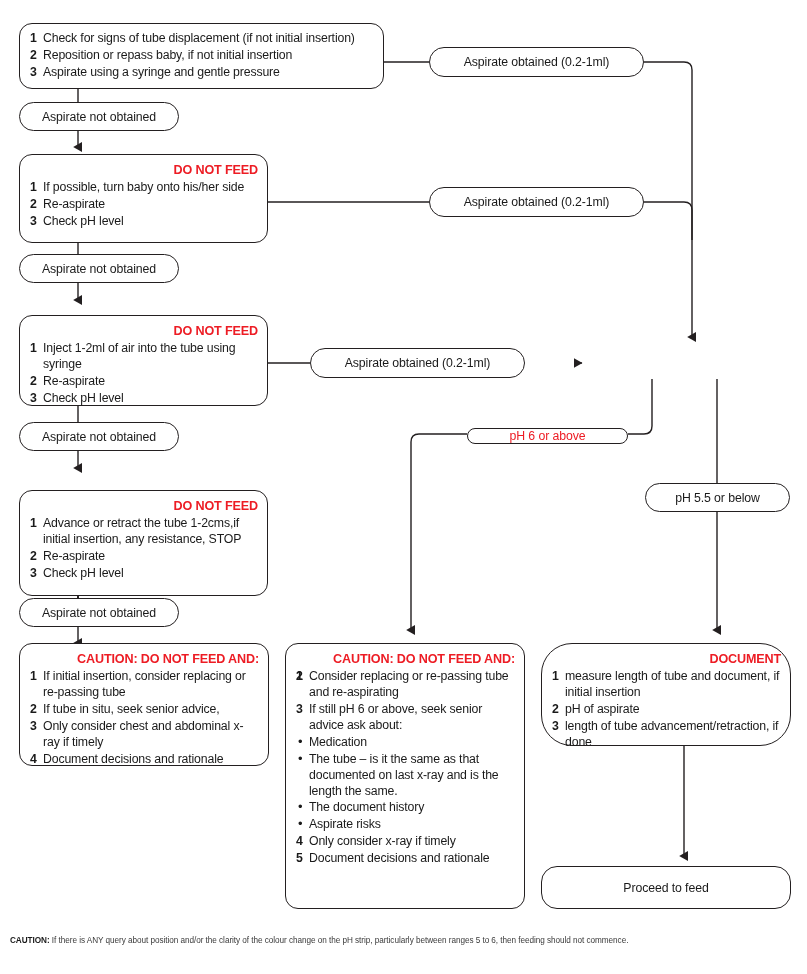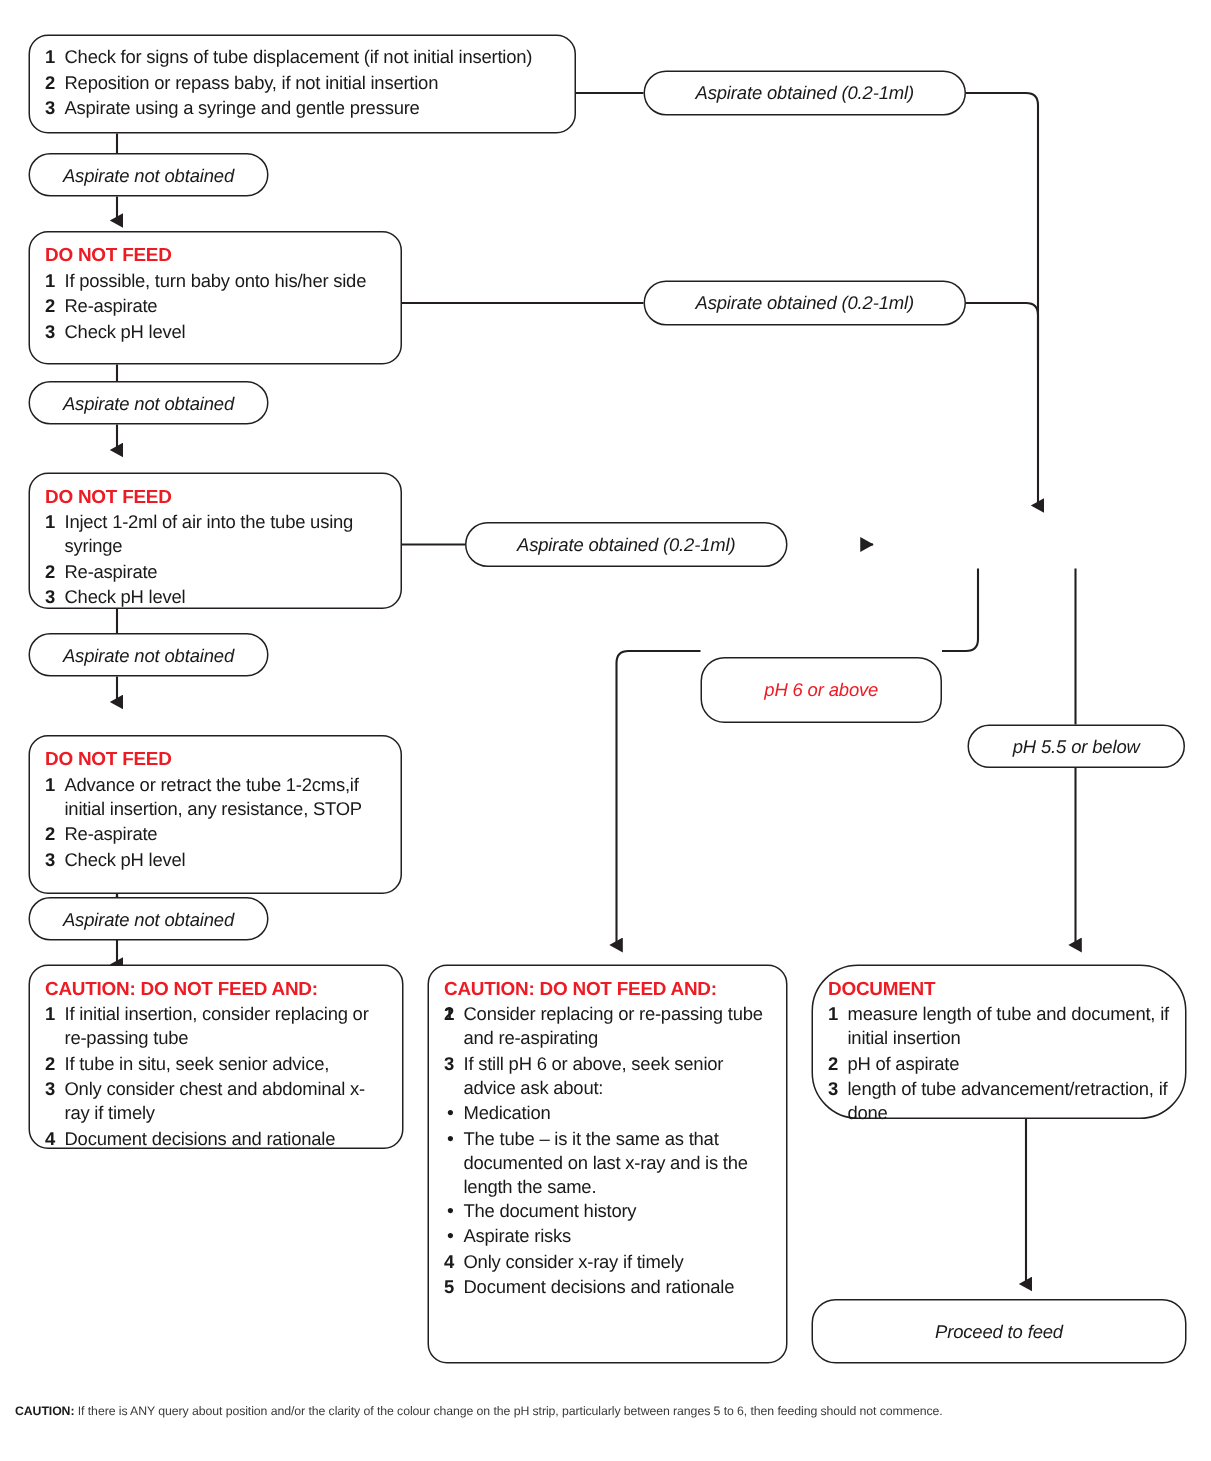--- a/index.html
+++ b/index.html
@@ -30,33 +30,33 @@
   }
   .pill{
     border-radius:16px;
     display:flex;
     align-items:center;
     justify-content:center;
     font-size:12.3px;
     letter-spacing:-0.1px;
     color:#1a1a1a;
     padding:0 8px;
-    font-style:italic;
   }
   .pill.red{ color:#ed1c24; }
   .block{
     padding:7px 9px 7px 10px;
   }
   .hdr{
     color:#ed1c24;
     font-weight:bold;
     font-size:12.6px;
     letter-spacing:-0.15px;
     margin:0 0 1px 0;
     line-height:1.32;
+    text-align:right;
   }
   ol.steps{
     margin:0; padding:0;
     list-style:none;
   }
   ol.steps > li{
     position:relative;
     padding-left:13px;
     font-size:12.3px;
     line-height:1.30;
@@ -198,21 +198,21 @@
     <ol class="steps">
       <li><span class="num">1</span><span>Advance or retract the tube 1-2cms,if initial insertion, any resistance, STOP</span></li>
       <li><span class="num">2</span><span>Re-aspirate</span></li>
       <li><span class="num">3</span><span>Check pH level</span></li>
     </ol>
   </div>
 
   <div class="node pill" style="left:19px; top:598px; width:160px; height:29px;">Aspirate not obtained</div>
 
 
-  <div class="node pill red" style="left:467px; top:438px; width:161px; height:44px;text-align:right;">pH 6 or above</div>
+  <div class="node pill red" style="left:467px; top:428px; width:161px; height:16px;text-align:right;">pH 6 or above</div>
 
   <div class="node pill" style="left:645px; top:483px; width:145px; height:29px;">pH 5.5 or below</div>
 
   <div class="node block" style="left:19px; top:643px; width:250px; height:123px;">
     <div class="hdr">CAUTION: DO NOT FEED AND:</div>
     <ol class="steps">
       <li><span class="num">1</span><span>If initial insertion, consider replacing or re-passing tube</span></li>
       <li><span class="num">2</span><span>If tube in situ, seek senior advice,</span></li>
       <li><span class="num">3</span><span>Only consider chest and abdominal x-ray if timely</span></li>
       <li><span class="num">4</span><span>Document decisions and rationale</span></li>

